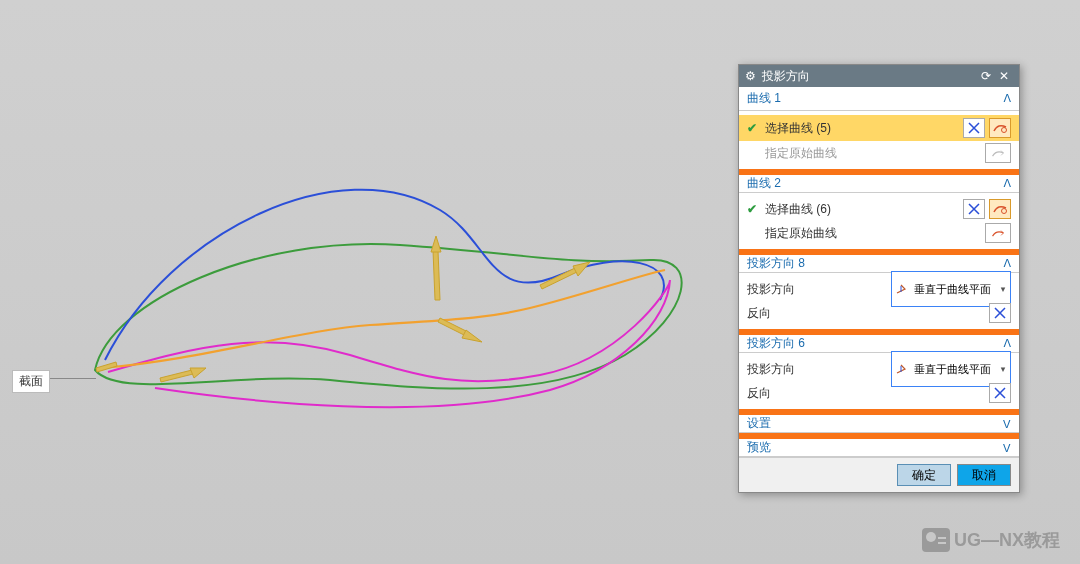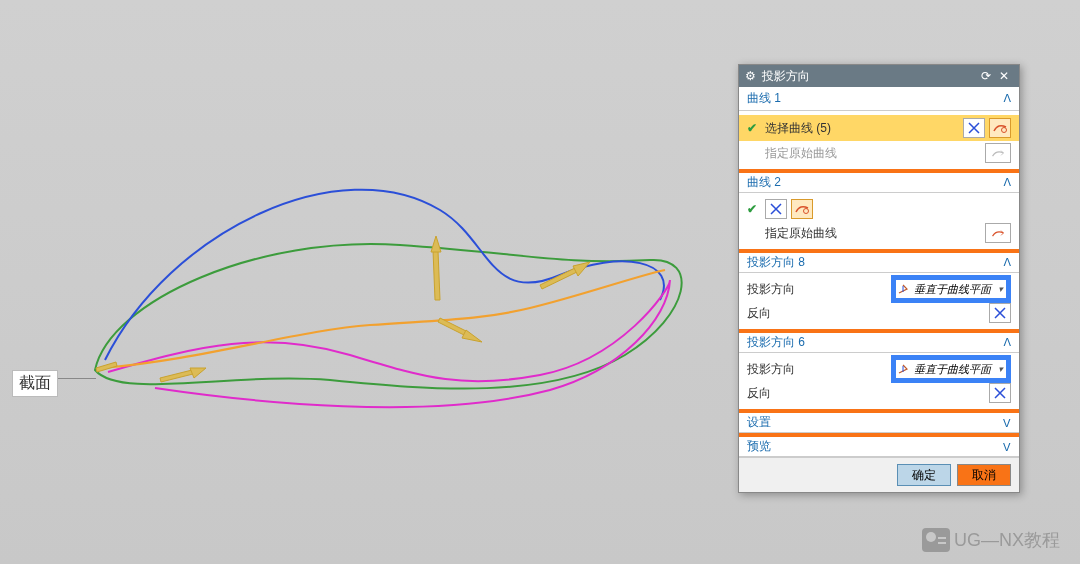--- a/index.html
+++ b/index.html
@@ -1,52 +1,52 @@
 <!DOCTYPE html>
 <html><head>
 <meta charset="utf-8">
 <style>
   * { box-sizing: border-box; margin: 0; padding: 0; font-family: "Microsoft YaHei", Arial, sans-serif; }
   body { width: 1080px; height: 564px; background: linear-gradient(to bottom, #d0d0d0, #c8c8c8); overflow: hidden; position: relative; }
   .viewport { position: absolute; inset: 0; }
   .viewport svg { width: 100%; height: 100%; }
-  .tag { position: absolute; left: 12px; top: 370px; background: #fff; border: 1px solid #bbb; padding: 2px 6px; font-size: 16px; color: #333; }
+  .tag { position: absolute; left: 12px; top: 370px; background: #fff; border: 1px solid #bbb; padding: 2px 6px; font-size: 12px; color: #333; }
   .tag-line { position: absolute; left: 50px; top: 378px; width: 46px; height: 1px; background: #888; }
 
   .dialog { position: absolute; left: 738px; top: 64px; width: 282px; background: #fff; border: 1px solid #888; box-shadow: 2px 2px 8px rgba(0,0,0,0.3); font-size: 12px; }
   .dlg-title { background: #6a7a85; color: #fff; height: 22px; display: flex; align-items: center; padding: 0 6px; }
   .dlg-title .gear { margin-right: 6px; font-size: 12px; }
   .dlg-title .spacer { flex: 1; }
   .dlg-title .tbtn { color: #fff; width: 18px; text-align: center; font-size: 12px; cursor: pointer; }
 
-  .section-hdr { background: #fff; border-top: 4px solid #f97316; border-bottom: 1px solid #ccc; height: 24px; display: flex; align-items: center; padding: 0 8px; color: #1b6cae; cursor: pointer; }
+  .section-hdr { background: #fff; border-top: 6px solid #f97316; border-bottom: 1px solid #ccc; height: 24px; display: flex; align-items: center; padding: 0 8px; color: #1b6cae; cursor: pointer; }
   .section-hdr.first { border-top: none; gap: 20px; }
   .section-hdr .chev { margin-left: auto; color: #1b6cae; font-size: 11px; }
   .section-hdr.collapsed .chev { transform: rotate(180deg); display: inline-block; }
   .section-body { padding: 4px 6px; }
   .row { display: flex; align-items: center; height: 24px; gap: 4px; padding: 0 2px; }
   .row .check { color: #2d9c3f; font-weight: bold; width: 14px; }
   .row .lbl { flex: 1; color: #333; }
   .row.disabled .lbl { color: #999; }
   .row.hi { background: #ffd766; margin: 0 -6px; padding: 0 8px; height: 26px; }
   .iconbtn { width: 22px; height: 20px; border: 1px solid #aaa; background: #fff; display: flex; align-items: center; justify-content: center; cursor: pointer; font-size: 11px; position: relative; }
   .iconbtn.active { border-color: #d99a2b; background: #ffe9c0; }
   .iconbtn svg { width: 14px; height: 14px; }
   .iconbtn.wide { width: 26px; }
 
-  .dd { display: flex; align-items: center; border: 5px solid #3b82f6; height: 28px; background: #fff; cursor: pointer; font-style: italic; }
+  .dd { display: flex; align-items: center; border: 1px solid #3b82f6; height: 36px; background: #fff; cursor: pointer; }
   .dd .dd-icon { width: 18px; display: flex; align-items: center; justify-content: center; }
   .dd .dd-text { flex: 1; padding: 0 4px; font-size: 11px; white-space: nowrap; }
   .dd .dd-arrow { width: 14px; text-align: center; color: #555; font-size: 9px; }
 
   .btnrow { display: flex; justify-content: flex-end; gap: 6px; padding: 6px 8px; border-top: 1px solid #ccc; background: #f0f0f0; }
-  .btn { min-width: 54px; height: 22px; border: 1px solid #888; background: #f97316; font-size: 12px; cursor: pointer; }
+  .btn { min-width: 54px; height: 22px; border: 1px solid #888; background: #0ea5e9; font-size: 12px; cursor: pointer; }
   .btn.primary { background: #bcd6e8; border-color: #5a8fb5; }
 
-  .watermark { position: absolute; right: 20px; bottom: 12px; display: flex; align-items: center; gap: 4px; color: #9a9a9a; font-size: 18px; font-weight: 400; }
+  .watermark { position: absolute; right: 20px; bottom: 12px; display: flex; align-items: center; gap: 4px; color: #9a9a9a; font-size: 18px; font-weight: 700; }
   .watermark .wm-icon { width: 28px; height: 24px; border-radius: 4px; background: #9a9a9a; position: relative; }
   .watermark .wm-icon::before, .watermark .wm-icon::after { content: ""; position: absolute; background: #c8c8c8; }
   .watermark .wm-icon::before { width: 10px; height: 10px; border-radius: 50%; left: 4px; top: 4px; }
   .watermark .wm-icon::after { width: 8px; height: 2px; right: 4px; top: 14px; box-shadow: 0 -5px 0 #c8c8c8; }
 </style>
 </head>
 <body>
 
 <div class="viewport">
   <svg viewBox="0 0 1080 564">
@@ -117,20 +117,21 @@
     </div>
   </div>
 
   <div class="section-hdr">
     <span>曲线 2</span>
     <span class="chev">ᐱ</span>
   </div>
   <div class="section-body">
     <div class="row">
       <span class="check">✔</span>
+      <span class="lbl">选择曲线 (6)</span>
       <span class="iconbtn">
         <svg viewBox="0 0 14 14">
             <path d="M2 12 L12 2 M2 2 L12 12" stroke="#2b4fd8" stroke-width="1.5" fill="none"></path>
           </svg>
       </span>
       <span class="iconbtn active">
         <svg viewBox="0 0 14 14">
             <path d="M1 10 Q5 2 13 6" stroke="#d9522b" stroke-width="1.5" fill="none"></path>
             <circle cx="11" cy="9" r="2.5" fill="none" stroke="#d9522b"></circle>
           </svg>

